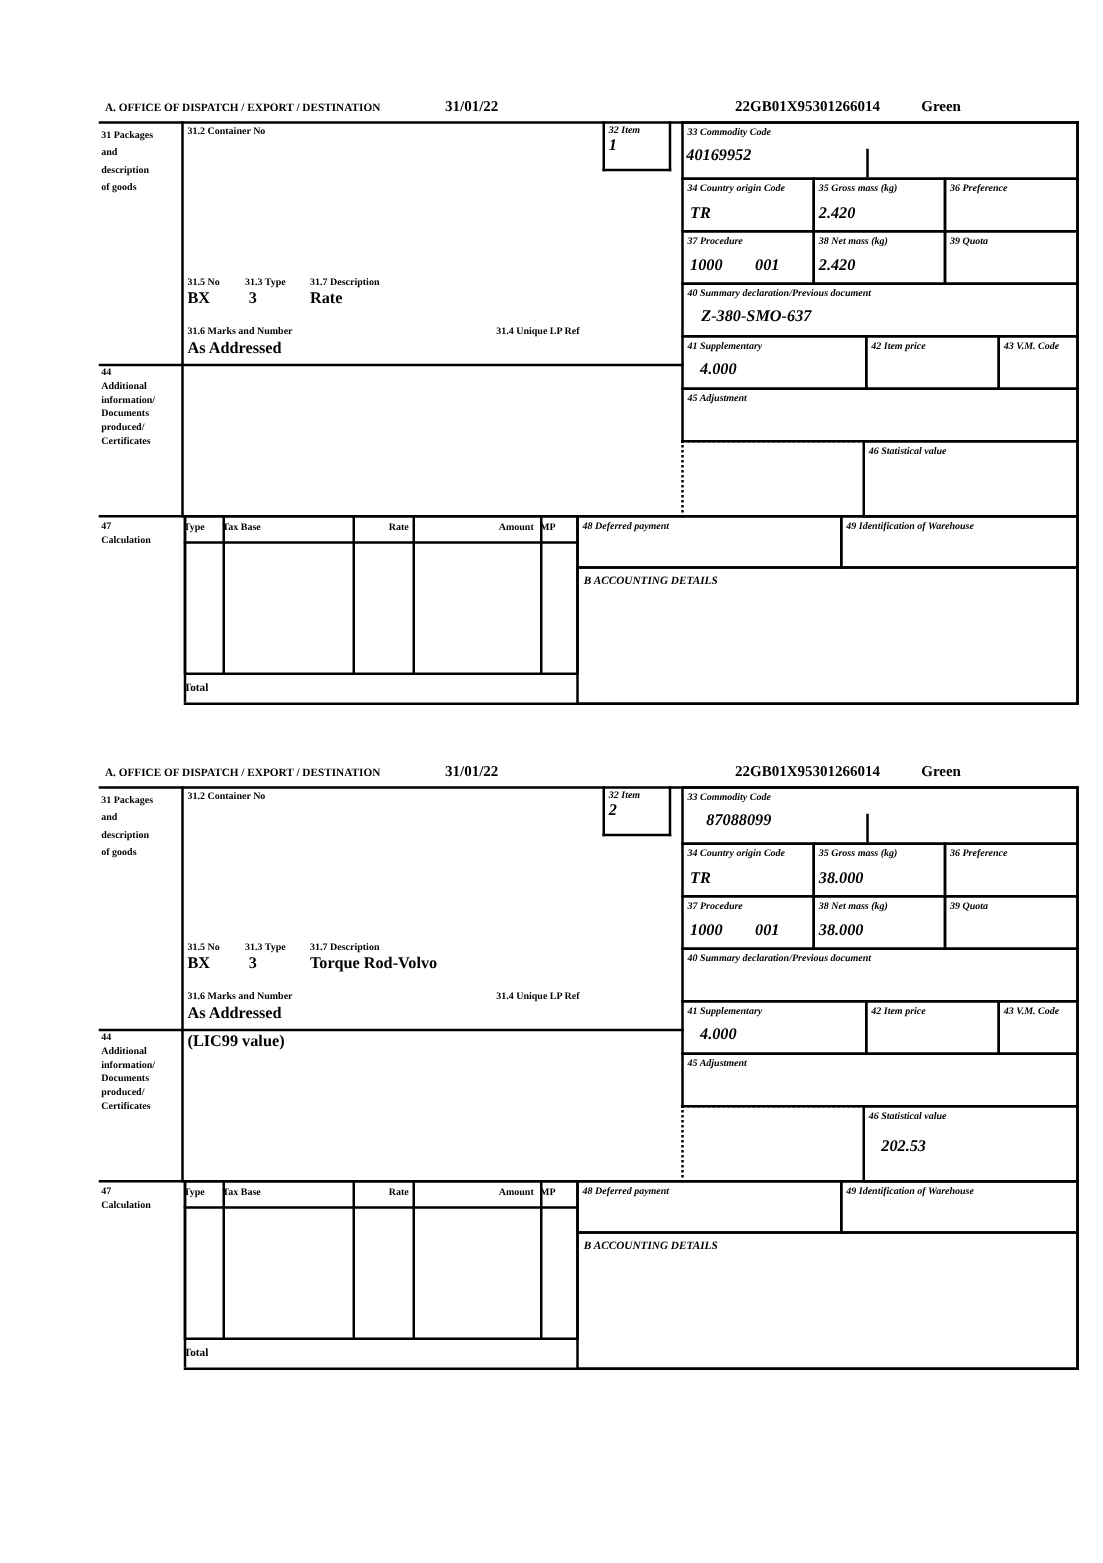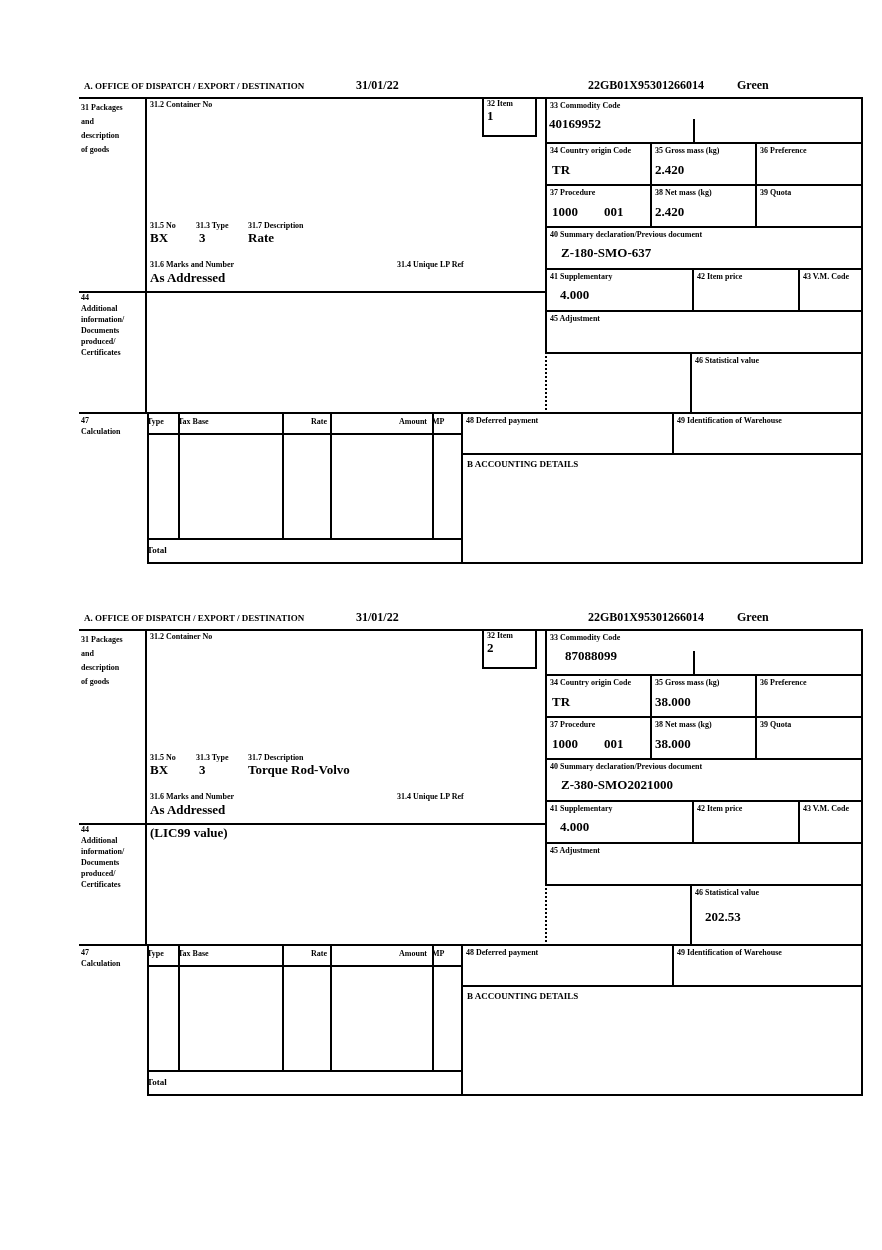--- a/index.html
+++ b/index.html
@@ -3,21 +3,21 @@
 <meta charset="utf-8">
 <style>
   html,body{margin:0;padding:0;background:#fff;}
   body{font-family:"Liberation Serif","DejaVu Serif",serif;font-weight:bold;color:#000;}
   #doc{position:relative;width:882px;height:1250px;background:#fff;overflow:hidden;}
   .section{position:absolute;left:79px;width:786px;height:484px;}
   .section-0{top:82px;}
   .section-1{top:614px;}
   .abs{position:absolute;white-space:nowrap;}
   .ln{position:absolute;background:#000;}
-  .bx{position:absolute;border:2px solid #000;box-sizing:border-box;background:transparent;}
+  .bx{position:absolute;border:2px solid #000;box-sizing:border-box;background:transparent;font-style:italic;}
   .dash{position:absolute;box-sizing:border-box;border-top:2px dotted #000;border-left:2px dotted #000;}
   .lbl{display:block;font-size:8px;padding:2px 0 0 3px;white-space:nowrap;}
   .val{display:block;font-size:13px;white-space:nowrap;}
   .t8{font-size:8px;}
   .t9{font-size:9px;}
   .t12{font-size:12px;}
   .t13{font-size:13px;}
   .ctr{}
   .rgt{text-align:right;}
   .stack span{display:block;}
@@ -98,21 +98,21 @@
   </div>
   <div class="bx" style="left:571px;top:102px;width:107px;height:44px">
     <span class="lbl">38 Net mass (kg)</span>
     <span class="val" style="padding:7px 0 0 3px">2.420</span>
   </div>
   <div class="bx" style="left:676px;top:102px;width:108px;height:44px">
     <span class="lbl">39 Quota</span>
   </div>
   <div class="bx" style="left:466px;top:144px;width:318px;height:44px">
     <span class="lbl">40 Summary declaration/Previous document</span>
-    <span class="val" style="padding:6px 0 0 14px">Z-180-SMO-637</span>
+    <span class="val" style="padding:6px 0 0 14px">Z-380-SMO-637</span>
   </div>
   <div class="bx" style="left:466px;top:186px;width:149px;height:44px">
     <span class="lbl">41 Supplementary</span>
     <span class="val" style="padding:6px 0 0 13px">4.000</span>
   </div>
   <div class="bx" style="left:613px;top:186px;width:108px;height:44px">
     <span class="lbl">42 Item price</span>
   </div>
   <div class="bx" style="left:719px;top:186px;width:65px;height:44px">
     <span class="lbl">43 V.M. Code</span>
@@ -226,21 +226,20 @@
   </div>
   <div class="bx" style="left:571px;top:102px;width:107px;height:44px">
     <span class="lbl">38 Net mass (kg)</span>
     <span class="val" style="padding:7px 0 0 3px">38.000</span>
   </div>
   <div class="bx" style="left:676px;top:102px;width:108px;height:44px">
     <span class="lbl">39 Quota</span>
   </div>
   <div class="bx" style="left:466px;top:144px;width:318px;height:44px">
     <span class="lbl">40 Summary declaration/Previous document</span>
-    <span class="val" style="padding:6px 0 0 14px">Z-380-SMO2021000</span>
   </div>
   <div class="bx" style="left:466px;top:186px;width:149px;height:44px">
     <span class="lbl">41 Supplementary</span>
     <span class="val" style="padding:6px 0 0 13px">4.000</span>
   </div>
   <div class="bx" style="left:613px;top:186px;width:108px;height:44px">
     <span class="lbl">42 Item price</span>
   </div>
   <div class="bx" style="left:719px;top:186px;width:65px;height:44px">
     <span class="lbl">43 V.M. Code</span>

